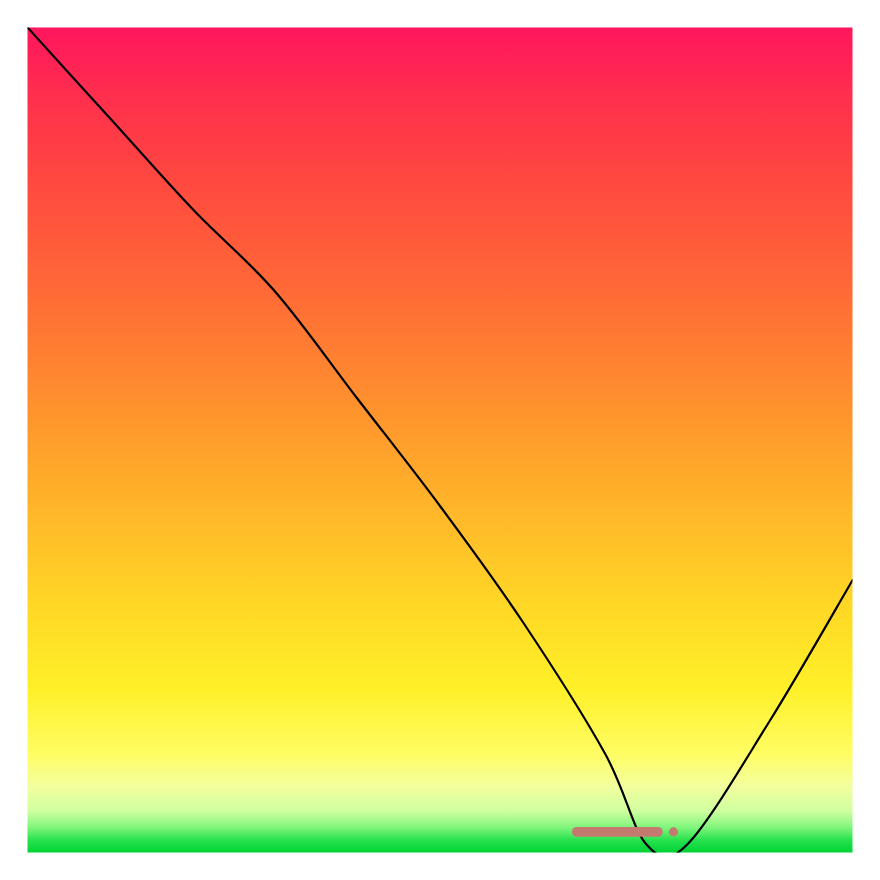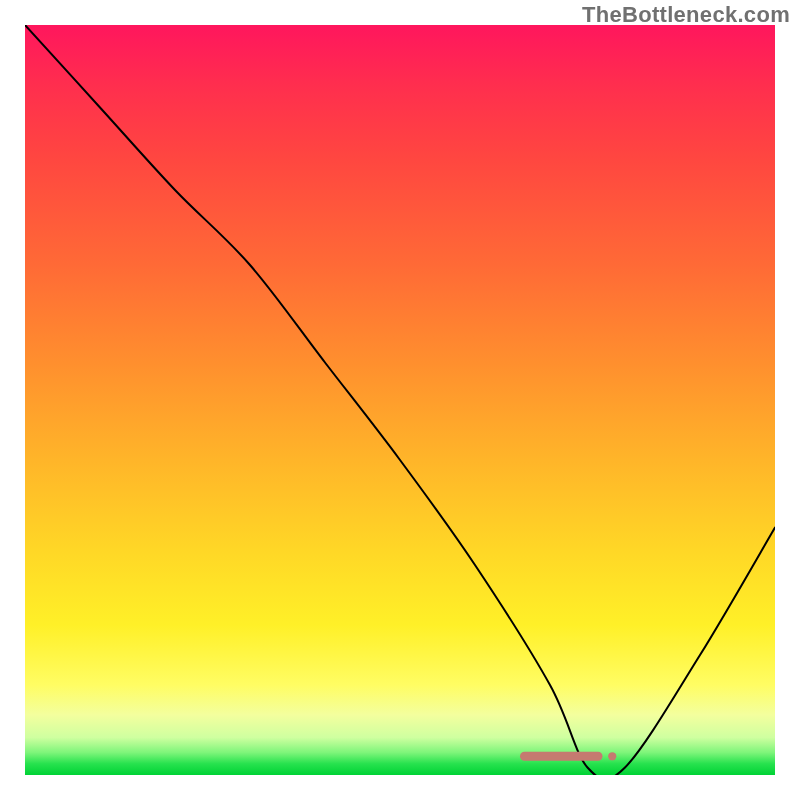--- a/index.html
+++ b/index.html
@@ -76,21 +76,20 @@
     left: 0; top: 0;
     width: 100%;
     height: 100%;
   }
 </style>
 </head>
 <body>
 
 <div class="stage">
 
-  <div class="watermark">TheBottleneck.com</div>
 
   <div class="plot">
     <div class="gradient"></div>
 
     <svg class="curve-svg" viewBox="0 0 100 100" preserveAspectRatio="none">
       <path id="curve-path" fill="none" stroke="#000000" stroke-width="2" stroke-linejoin="round" stroke-linecap="round" vector-effect="non-scaling-stroke" d="M 0 0 C 1.6666666666666667 1.8333333333333333, 6.666666666666666 7.333333333333334, 10 11 C 13.333333333333334 14.666666666666666, 16.666666666666668 18.5, 20 22 C 23.333333333333332 25.5, 26.666666666666668 28.166666666666668, 30 32 C 33.333333333333336 35.83333333333333, 36.666666666666664 40.66666666666666, 40 44.99999999999999 C 43.333333333333336 49.33333333333333, 46.666666666666664 53.5, 50 58 C 53.333333333333336 62.5, 56.666666666666664 67, 60 72 C 63.333333333333336 77, 67.5 83.5, 70 88 C 72.5 92.5, 73.33333333333333 97.16666666666667, 75 99 C 76.66666666666667 100.83333333333333, 77.5 101.5, 80 99 C 82.5 96.5, 86.66666666666667 89.33333333333333, 90 84 C 93.33333333333333 78.66666666666667, 98.33333333333333 69.83333333333333, 100 67"></path>
     </svg>
 
     <svg class="marker-svg" viewBox="0 0 100 100" preserveAspectRatio="none">
       <rect id="opt-marker" rx="0.6" ry="0.6" fill="#c57a70" x="66" y="96.9" width="11" height="1.2"></rect>

